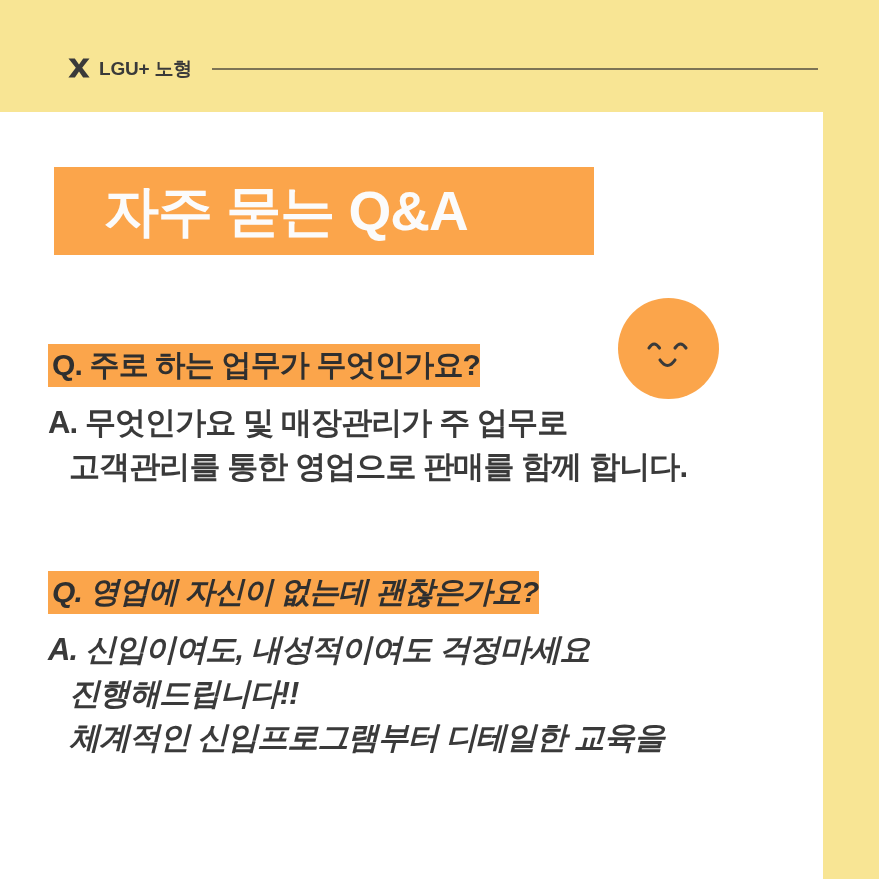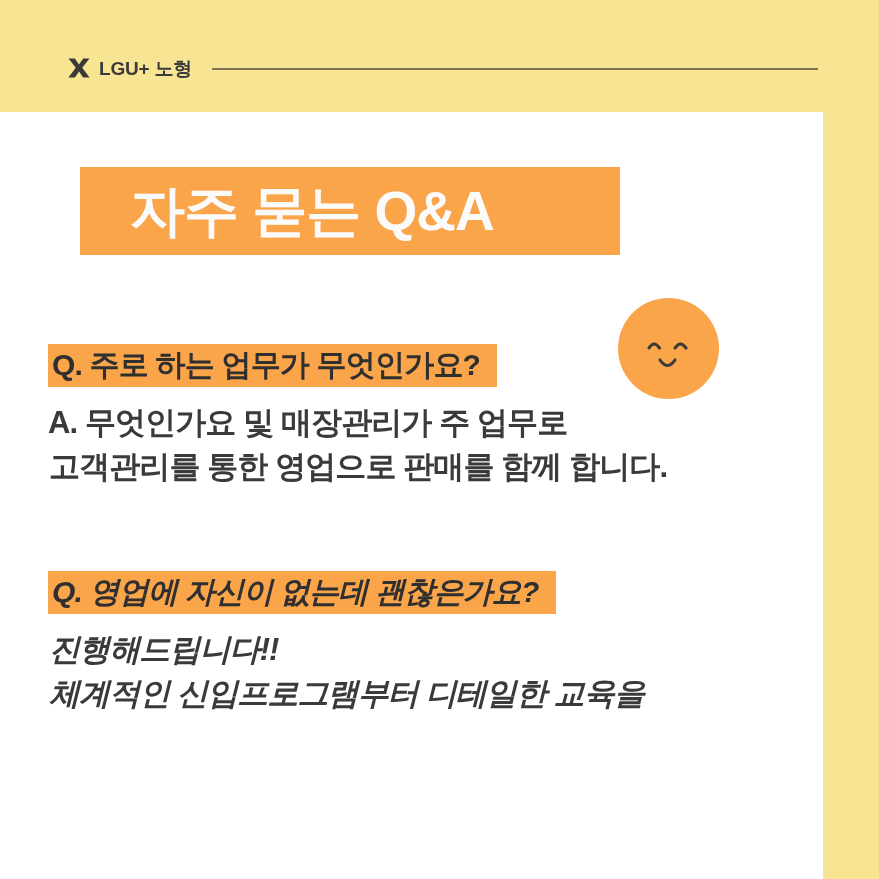--- a/index.html
+++ b/index.html
@@ -66,21 +66,21 @@
     left: 0;
     top: 112px;
     width: 823px;
     height: 767px;
     background: #ffffff;
   }
 
   
   #title-banner {
     position: absolute;
-    left: 80px;
+    left: 54px;
     top: 167px;
     width: 540px;
     height: 88px;
     background: #fba54b;
     display: flex;
     align-items: center;
   }
   #title-text {
     margin-left: 50px;
     font-size: 55px;
@@ -119,34 +119,34 @@
   #qa-2 { top: 571px; font-style: italic; }
 
   .q-line {
     display: inline-block;
     background: #fba54b;
     color: #2f2f2f;
     font-size: 30px;
     font-weight: 700;
     letter-spacing: -0.8px;
     line-height: 1.42;
-    padding: 0 17px 0 4px;
+    padding: 0 0 0 4px;
     white-space: nowrap;
   }
   .a-body {
     margin-top: 14px;
     color: #3a3a3a;
     font-size: 31px;
     font-weight: 700;
     letter-spacing: -0.9px;
     line-height: 1.42;
     white-space: nowrap;
   }
   .a-line { display: block; }
-  .a-line.indent { margin-left: 1px; }
+  .a-line.indent { margin-left: 21px; }
 </style>
 </head>
 <body>
 
 <div id="card">
 
   <div id="header">
 
     <div id="brand">
       <svg id="brand-mark" viewBox="0 0 22 20" aria-hidden="true">
@@ -177,18 +177,19 @@
     <div class="q-line">Q. 주로 하는 업무가 무엇인가요?</div>
     <div class="a-body">
       <span class="a-line">A. 무엇인가요 및 매장관리가 주 업무로</span>
       <span class="a-line indent">고객관리를 통한 영업으로 판매를 함께 합니다.</span>
     </div>
   </div>
 
   <div class="qa-block" id="qa-2">
     <div class="q-line">Q. 영업에 자신이 없는데 괜찮은가요?</div>
     <div class="a-body">
+      <span class="a-line">A. 신입이여도, 내성적이여도 걱정마세요</span>
       <span class="a-line indent">진행해드립니다!!</span>
       <span class="a-line indent">체계적인 신입프로그램부터 디테일한 교육을</span>
     </div>
   </div>
 
 </div>
 
 </body></html>

